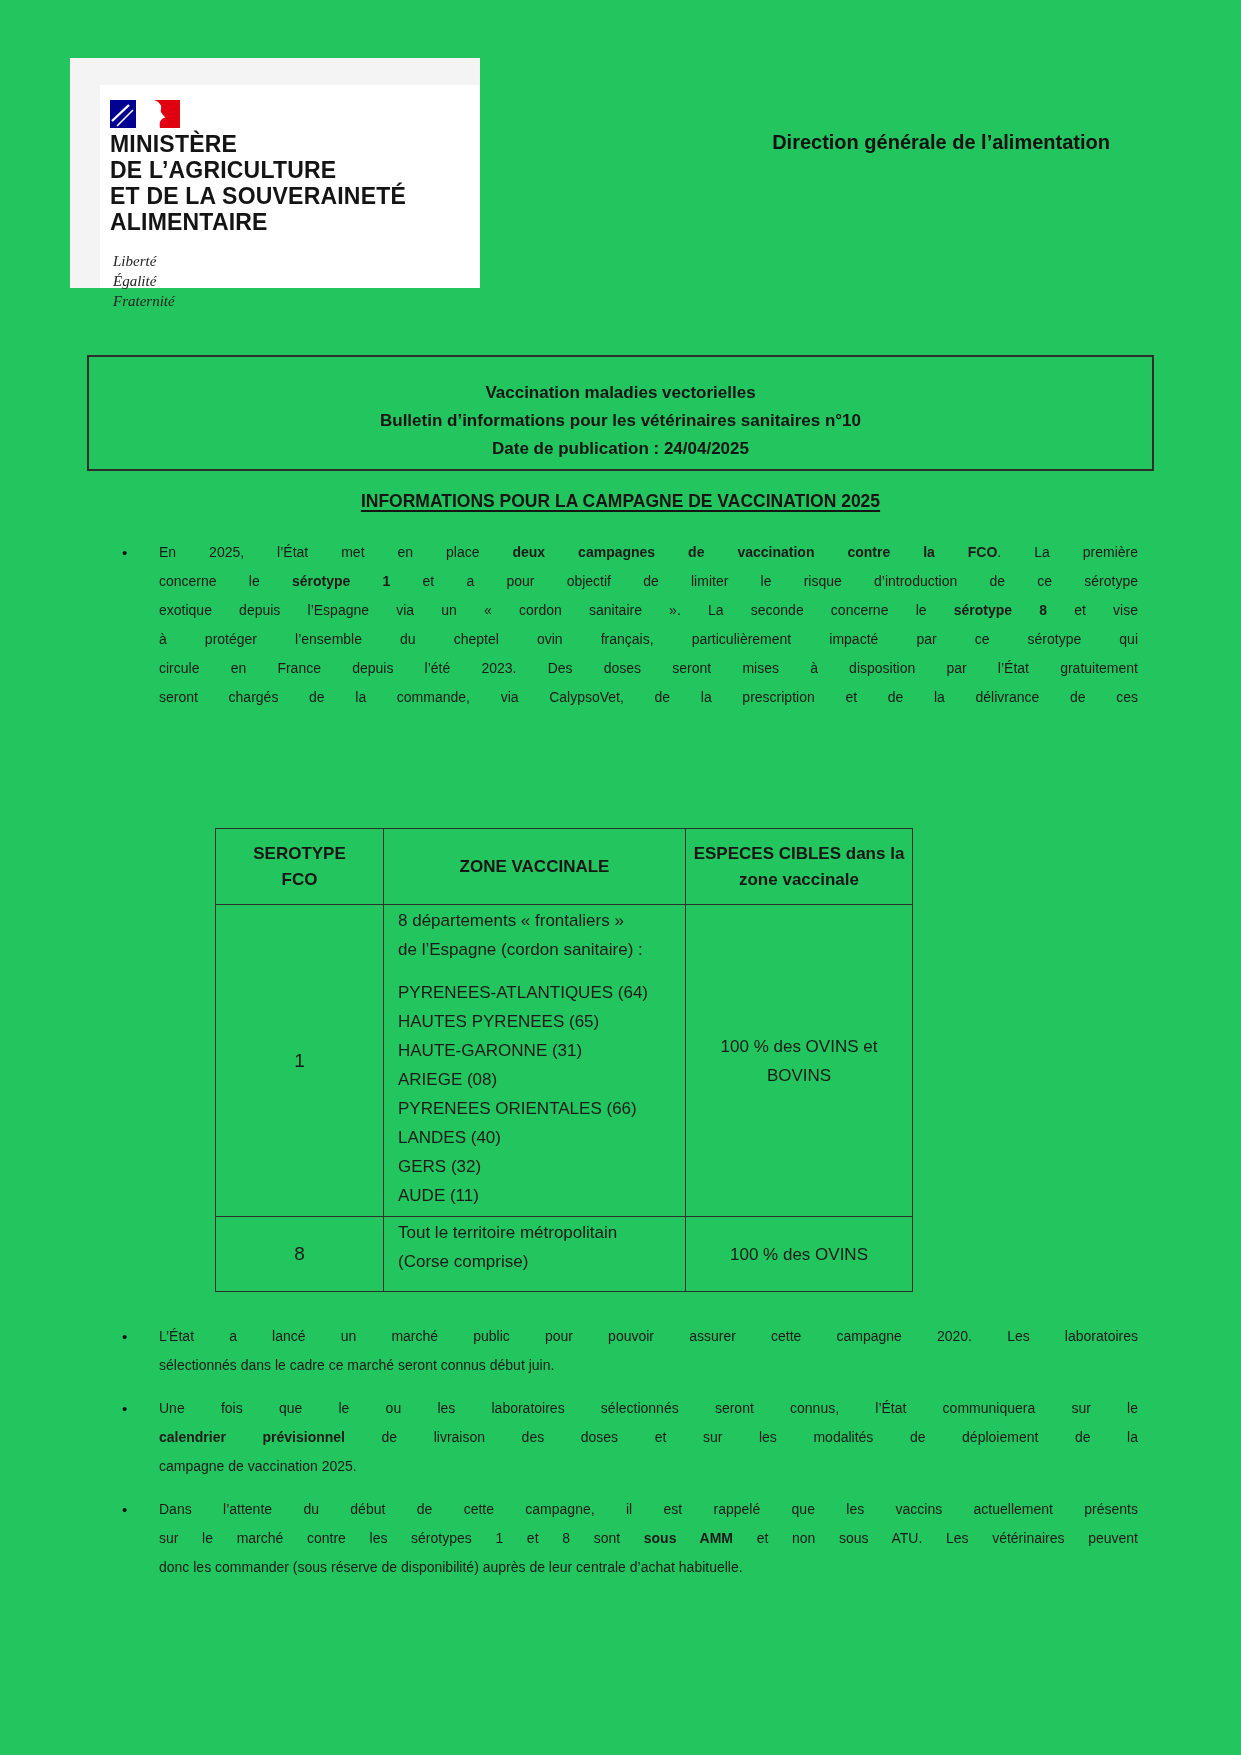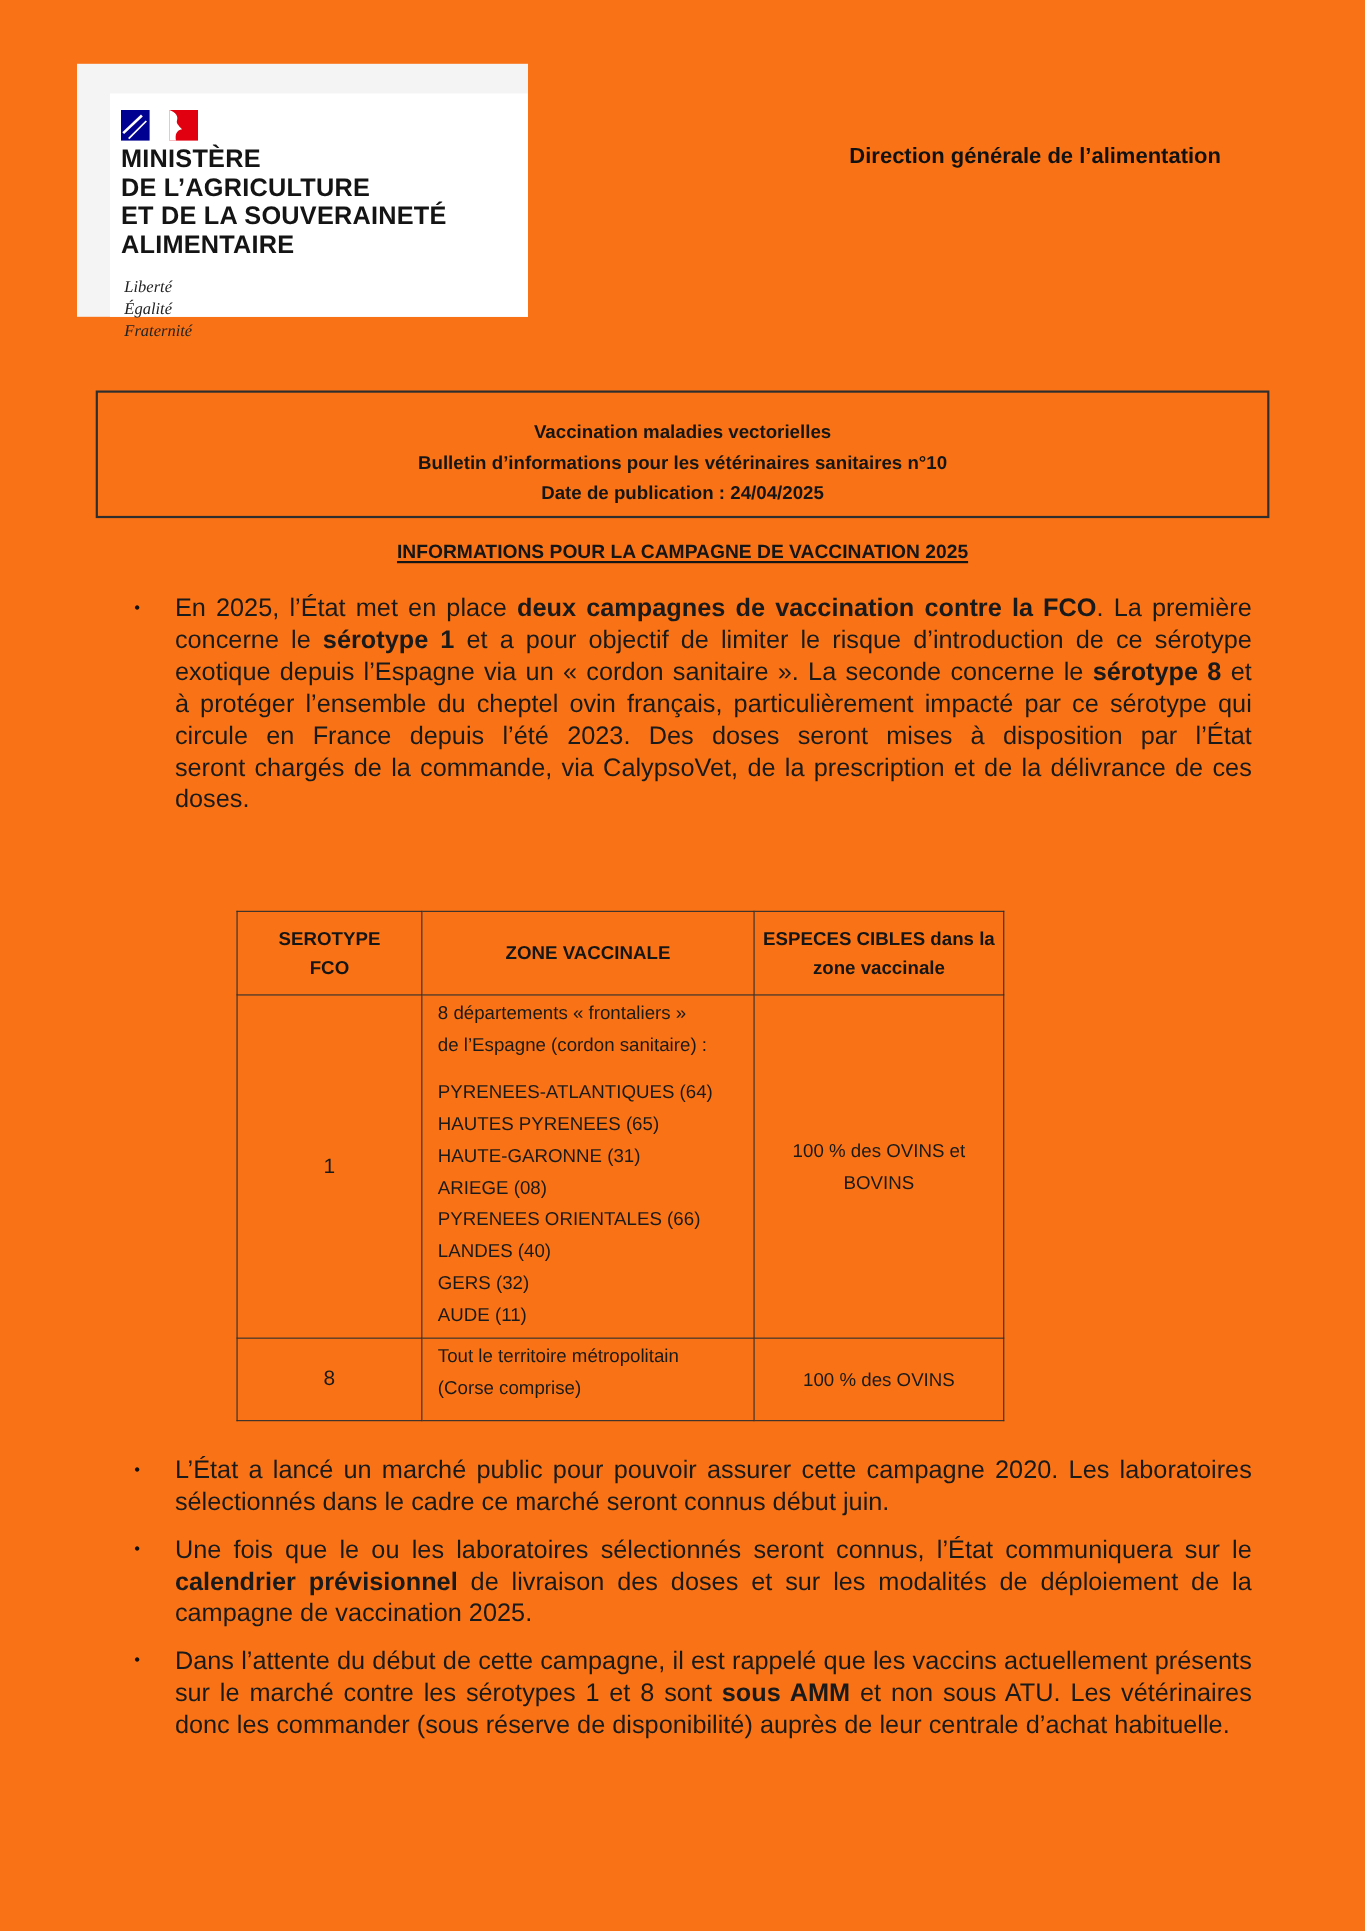--- a/index.html
+++ b/index.html
@@ -1,17 +1,17 @@
 <!DOCTYPE html>
 <html><head>
 <meta charset="utf-8">
 <style>
   html,body { margin:0; padding:0; background:#ffffff; }
   .page {
-    position:relative; width:1241px; height:1755px; background:#f97316;
+    position:relative; width:1241px; height:1755px; background:#22c55e;
     font-family:"Liberation Sans", sans-serif; color:#1a1a1a; overflow:hidden;
   }
 
   
   .logo-frame { position:absolute; left:70px; top:58px; width:410px; height:230px; background:#f4f4f4; }
   .logo-inner { position:absolute; left:30px; top:27px; right:0; bottom:0; background:#fff; }
   .flag-svg   { position:absolute; left:10px; top:15px; }
   .ministry   { position:absolute; left:10px; top:46px; font-size:23px; line-height:26px;
                 font-weight:bold; color:#141414; letter-spacing:0.2px; }
   .motto      { position:absolute; left:13px; top:166px; font-family:"Liberation Serif", serif;
@@ -27,21 +27,21 @@
   .section-heading { position:absolute; left:87px; top:491px; width:1067px; text-align:center;
                 font-weight:bold; font-size:17.5px; color:#151515;
                 text-decoration:underline; text-decoration-thickness:2px; text-underline-offset:3px; }
 
   
   .bullets { position:absolute; left:122px; width:1016px; }
   .bullets.top    { top:538px; }
   .bullets.bottom { top:1322px; }
   .bullet  { display:flex; margin-bottom:14px; }
   .bullet .dot   { width:37px; font-size:15px; line-height:29px; color:#111; }
-  .bullet .btext { flex:1; font-size:23px; line-height:29px; color:#1a1a1a; }
+  .bullet .btext { flex:1; font-size:14px; line-height:29px; color:#1a1a1a; }
   .btext .jline  { text-align:justify; height:29px; overflow:hidden; }
   .btext .jline::after { content:""; display:inline-block; width:100%; height:0; }
   .btext .line   { height:29px; overflow:hidden; }
   b { font-weight:bold; }
 
   
   .vacc-table { position:absolute; left:215px; top:828px; border-collapse:collapse; table-layout:fixed;
                 font-size:17px; color:#1a1a1a; }
   .vacc-table col.c1 { width:168px; }
   .vacc-table col.c2 { width:302px; }
@@ -97,21 +97,20 @@
   <div class="bullets top">
     <div class="bullet">
       <span class="dot">•</span>
       <div class="btext">
           <div class="jline"><span>En 2025, l’État met en place </span><b>deux campagnes de vaccination contre la FCO</b><span>. La première</span></div>
           <div class="jline"><span>concerne le </span><b>sérotype 1</b><span> et a pour objectif de limiter le risque d’introduction de ce sérotype</span></div>
           <div class="jline"><span>exotique depuis l’Espagne via un « cordon sanitaire ». La seconde concerne le </span><b>sérotype 8</b><span> et vise</span></div>
           <div class="jline"><span>à protéger l’ensemble du cheptel ovin français, particulièrement impacté par ce sérotype qui</span></div>
           <div class="jline"><span>circule en France depuis l’été 2023. Des doses seront mises à disposition par l’État gratuitement</span></div>
           <div class="jline"><span>seront chargés de la commande, via CalypsoVet, de la prescription et de la délivrance de ces</span></div>
-          <div class="line"><span>doses.</span></div>
         </div>
     </div>
   </div>
 
   <table class="vacc-table">
     <colgroup>
         <col class="c1">
         <col class="c2">
         <col class="c3">
       </colgroup>

